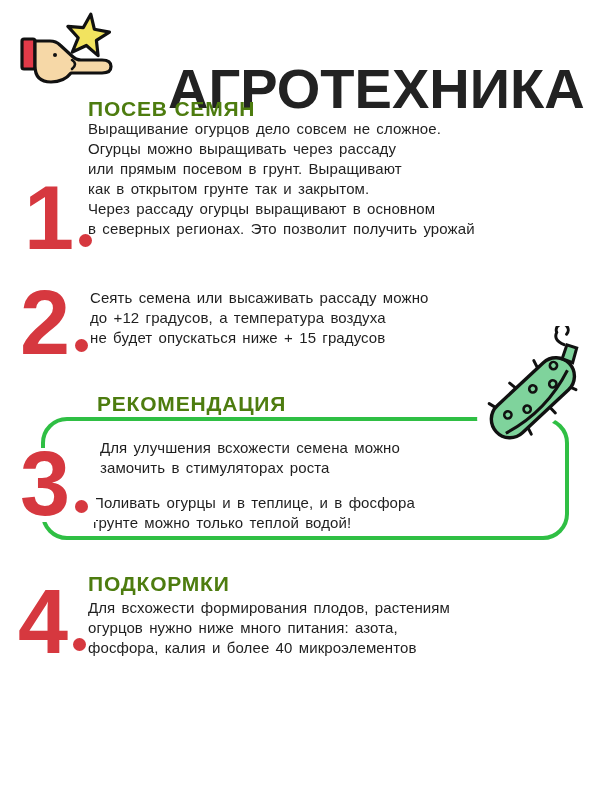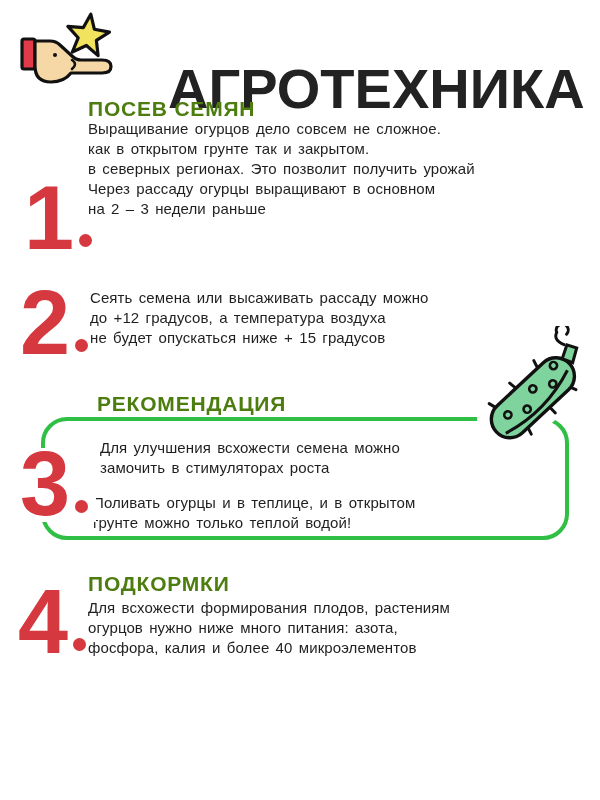--- a/index.html
+++ b/index.html
@@ -54,24 +54,25 @@
     <circle cx="41" cy="49" r="2" fill="#111"></circle>
   </svg>
 </div>
 
 <h1 class="abs title">АГРОТЕХНИКА</h1>
 
 <div class="abs sec-head" style="left:88px;top:97px;">ПОСЕВ СЕМЯН</div>
 
 <div class="abs para" style="left:88px;top:119px;">
   <div class="ln">Выращивание огурцов дело совсем не сложное.</div>
+  <div class="ln">Огурцы можно выращивать через рассаду</div>
+  <div class="ln">или прямым посевом в грунт. Выращивают</div>
   <div class="ln">как в открытом грунте так и закрытом.</div>
+  <div class="ln">Через рассаду огурцы выращивают в основном</div>
   <div class="ln">в северных регионах. Это позволит получить урожай</div>
-  <div class="ln">Через рассаду огурцы выращивают в основном</div>
-  <div class="ln">на 2 – 3 недели раньше</div>
 </div>
 
 <div class="abs num" style="left:24px;top:186px;">
   <span class="digit">1</span>
   <span class="dot"></span>
 </div>
 
 <div class="abs para" style="left:90px;top:288px;">
   <div class="ln">Сеять семена или высаживать рассаду можно</div>
   <div class="ln">до +12 градусов, а температура воздуха</div>
@@ -86,21 +87,21 @@
 <div class="abs sec-head" style="left:97px;top:392px;">РЕКОМЕНДАЦИЯ</div>
 
 <div class="abs rec-box"></div>
 
 <div class="abs para" style="left:93px;top:438px;margin-left:7px;">
   <div class="ln">Для улучшения всхожести семена можно</div>
   <div class="ln">замочить в стимуляторах роста</div>
 </div>
 
 <div class="abs para" style="left:93px;top:493px;">
-  <div class="ln">Поливать огурцы и в теплице, и в открытом</div>
+  <div class="ln">Поливать огурцы и в теплице, и в фосфора</div>
   <div class="ln">грунте можно только теплой водой!</div>
 </div>
 
 <div class="abs num num-halo" style="left:12px;top:448px;">
   <span class="digit">3</span>
   <span class="dot"></span>
 </div>
 
 <div class="abs" style="left:470px;top:326px;width:130px;height:132px;">
   <svg width="130" height="132" viewBox="0 0 130 132">

